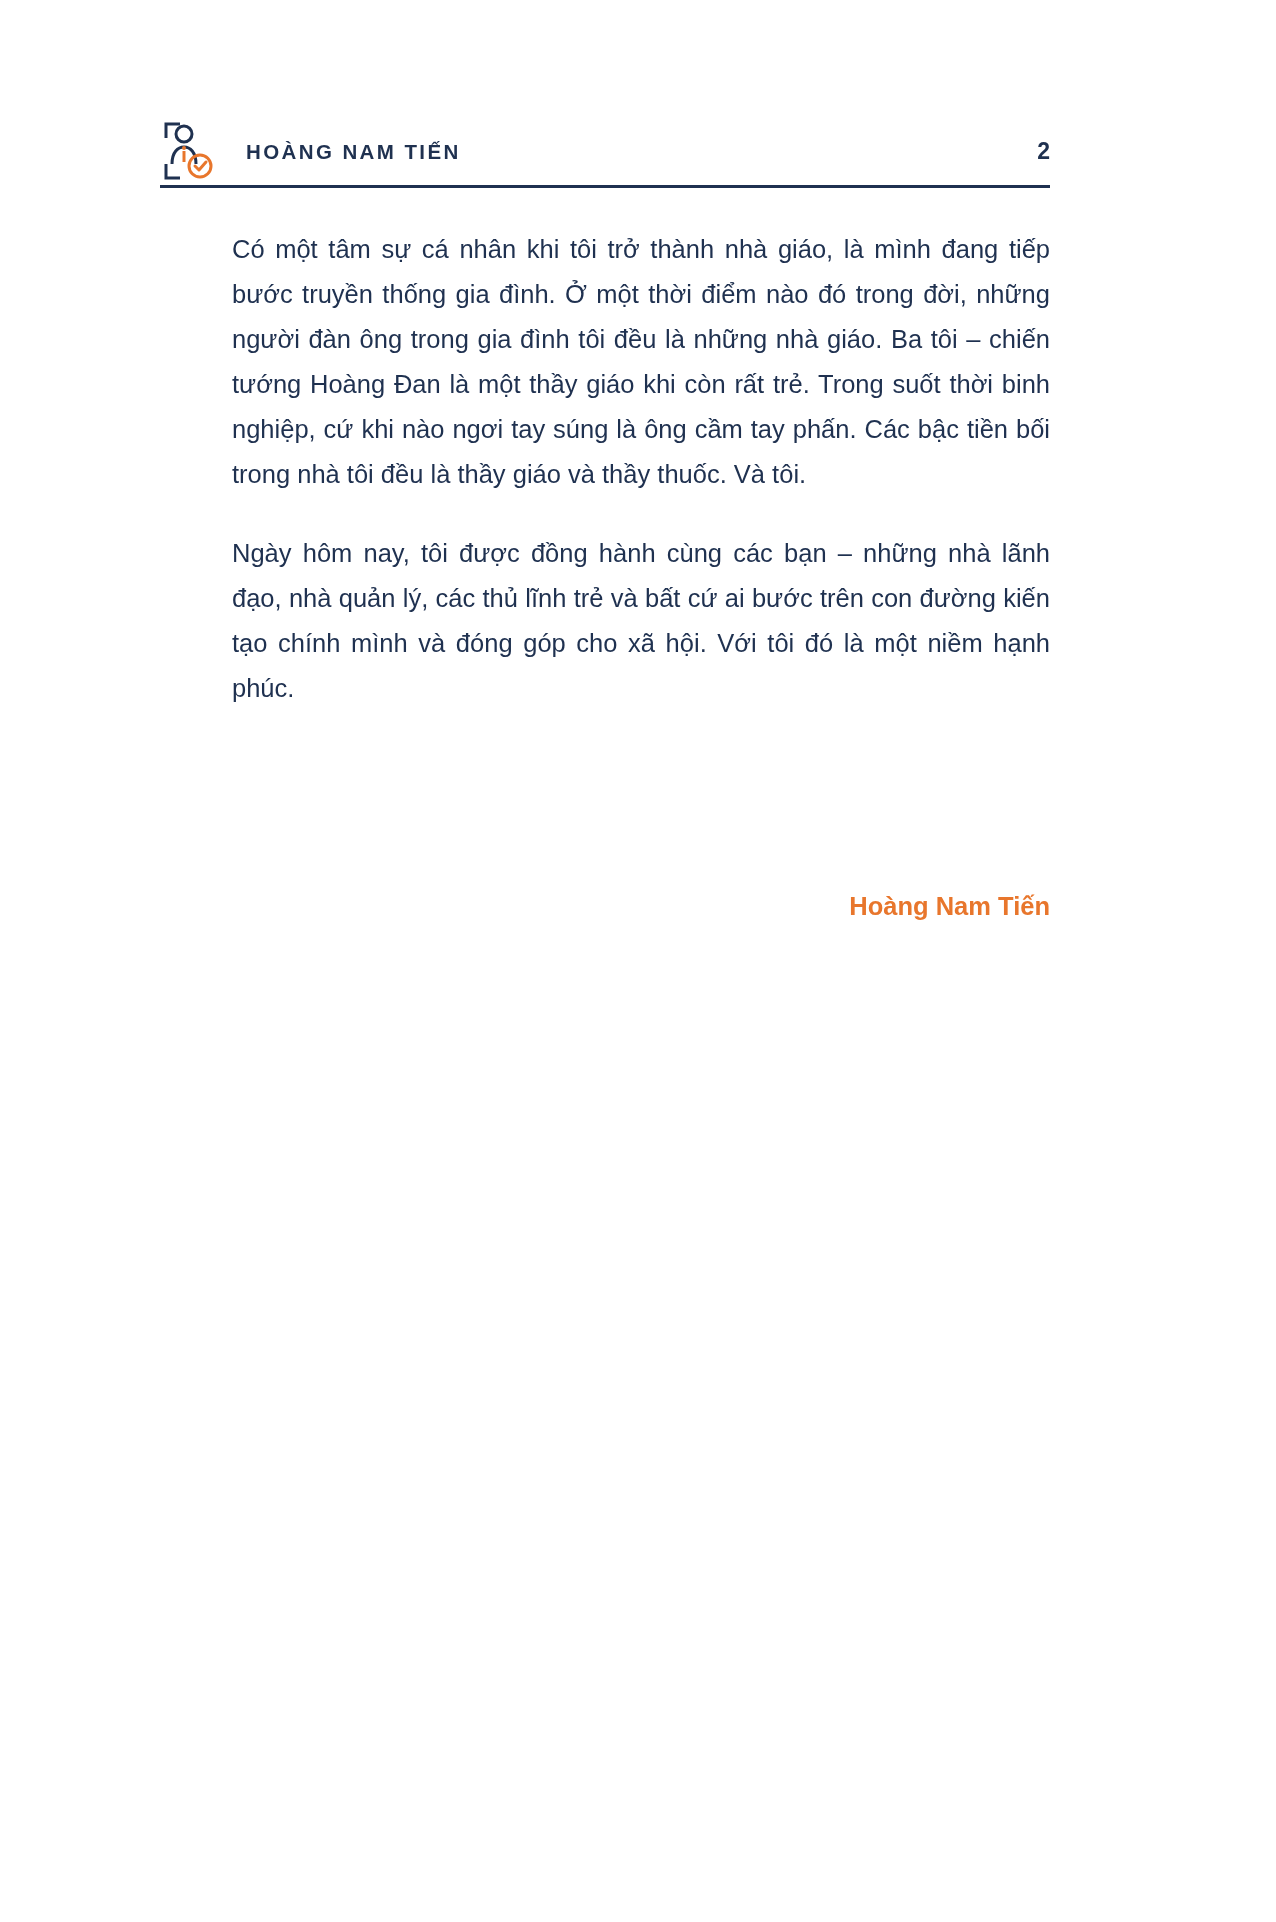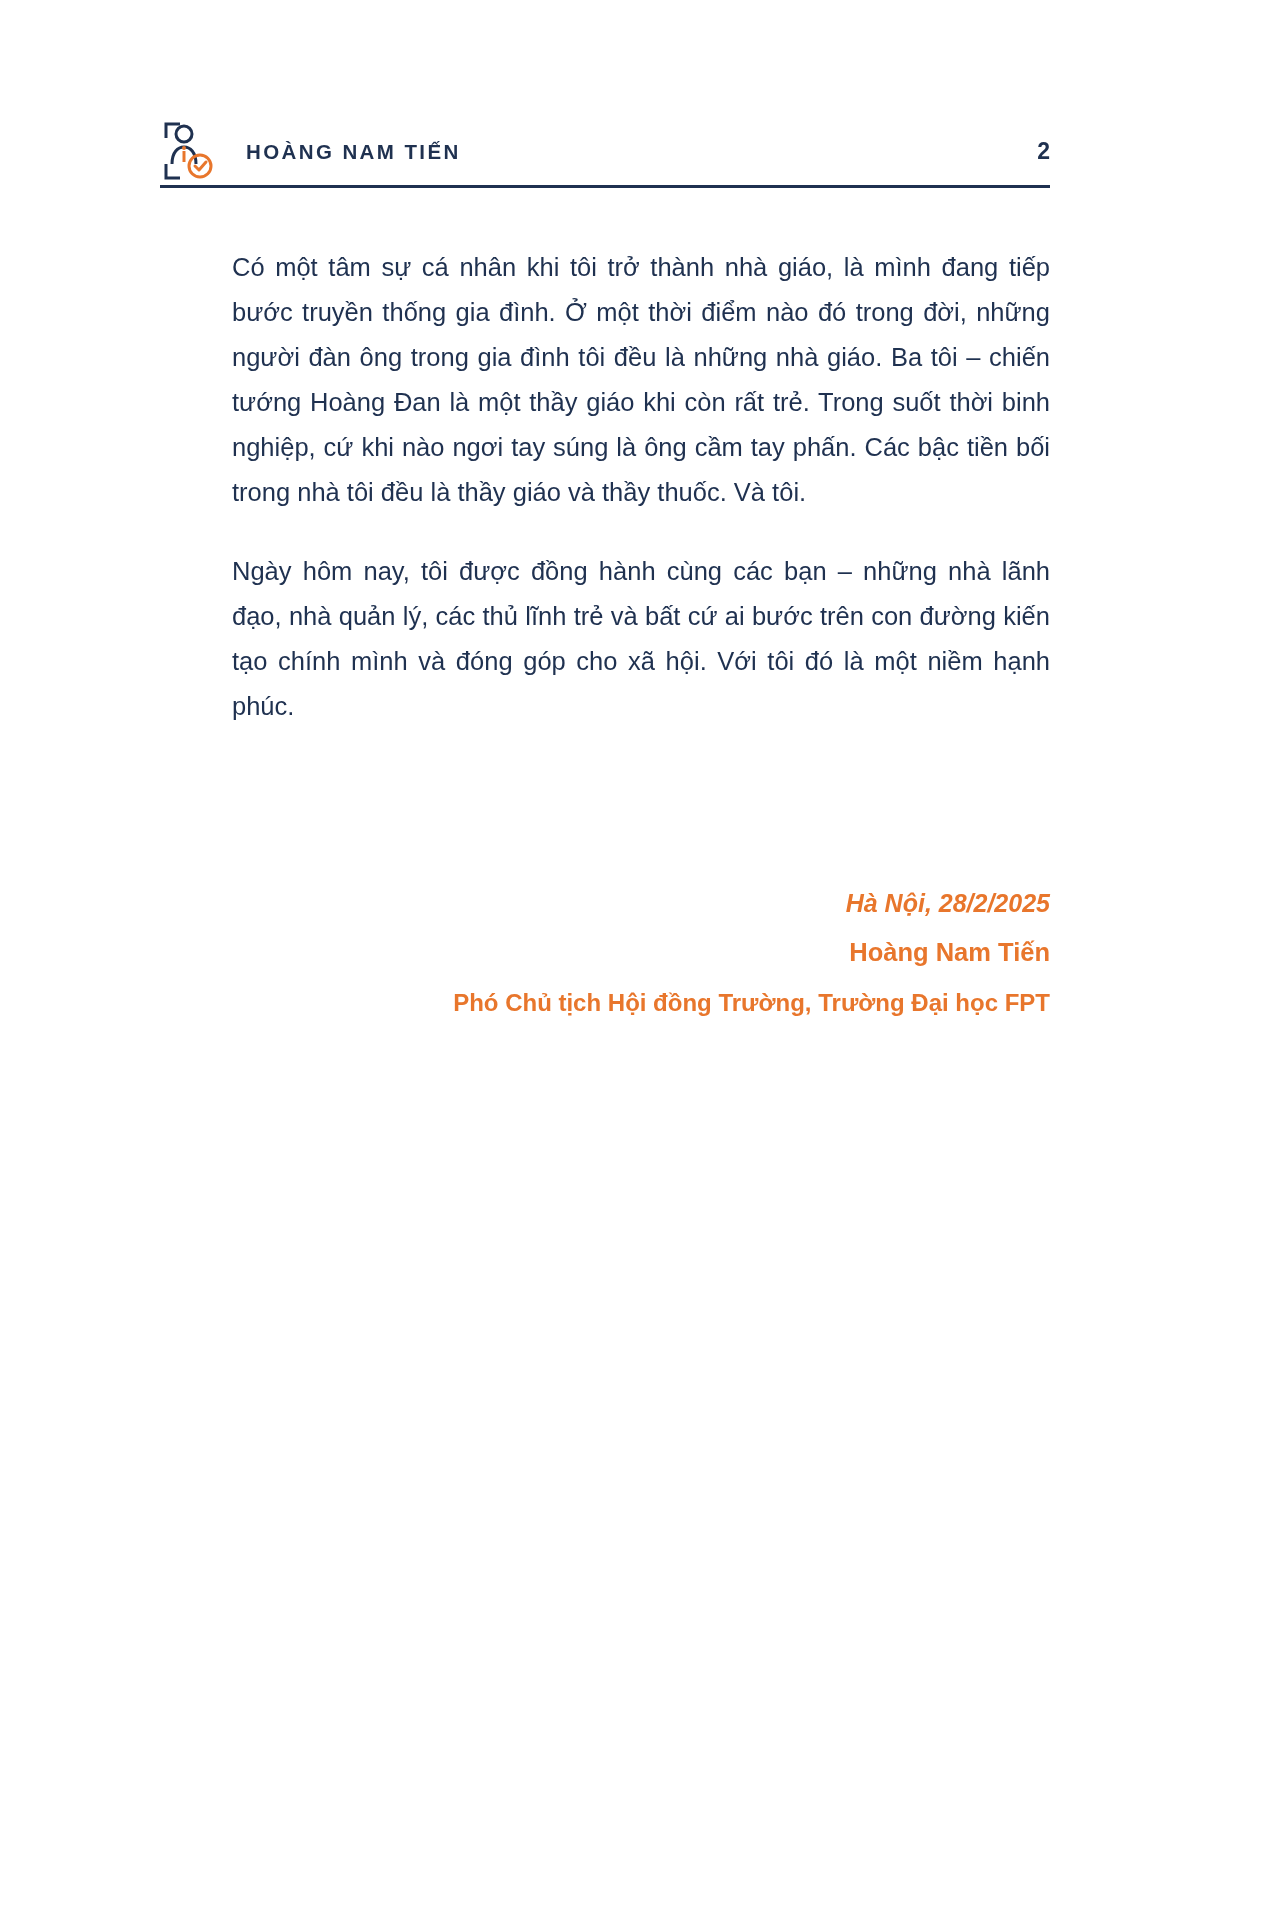--- a/index.html
+++ b/index.html
@@ -61,21 +61,21 @@
     top: 20px;
     font-size: 23px;
     font-weight: 700;
     color: #1f3150;
   }
 
   
   .content {
     position: absolute;
     left: 232px;
-    top: 245px;
+    top: 227px;
     width: 818px;
   }
   p.para {
     margin: 0 0 34px 0;
     font-size: 25.5px;
     line-height: 45px;
     color: #1f3150;
     text-align: justify;
     text-justify: inter-word;
     font-weight: 400;
@@ -133,18 +133,16 @@
     <div class="page-number">2</div>
     <div class="header-rule"></div>
   </div>
 
   <div class="content">
     <p class="para">Có một tâm sự cá nhân khi tôi trở thành nhà giáo, là mình đang tiếp bước truyền thống gia đình. Ở một thời điểm nào đó trong đời, những người đàn ông trong gia đình tôi đều là những nhà giáo. Ba tôi – chiến tướng Hoàng Đan là một thầy giáo khi còn rất trẻ. Trong suốt thời binh nghiệp, cứ khi nào ngơi tay súng là ông cầm tay phấn. Các bậc tiền bối trong nhà tôi đều là thầy giáo và thầy thuốc. Và tôi.</p>
     <p class="para">Ngày hôm nay, tôi được đồng hành cùng các bạn – những nhà lãnh đạo, nhà quản lý, các thủ lĩnh trẻ và bất cứ ai bước trên con đường kiến tạo chính mình và đóng góp cho xã hội. Với tôi đó là một niềm hạnh phúc.</p>
   </div>
 
   <div class="signature">
-    <span class="sig-line sig-place">Hà Nội, 28/2/2025</span>
     <span class="sig-line sig-name">Hoàng Nam Tiến</span>
-    <span class="sig-line sig-role">Phó Chủ tịch Hội đồng Trường, Trường Đại học FPT</span>
   </div>
 
 </div>
 
 </body></html>

